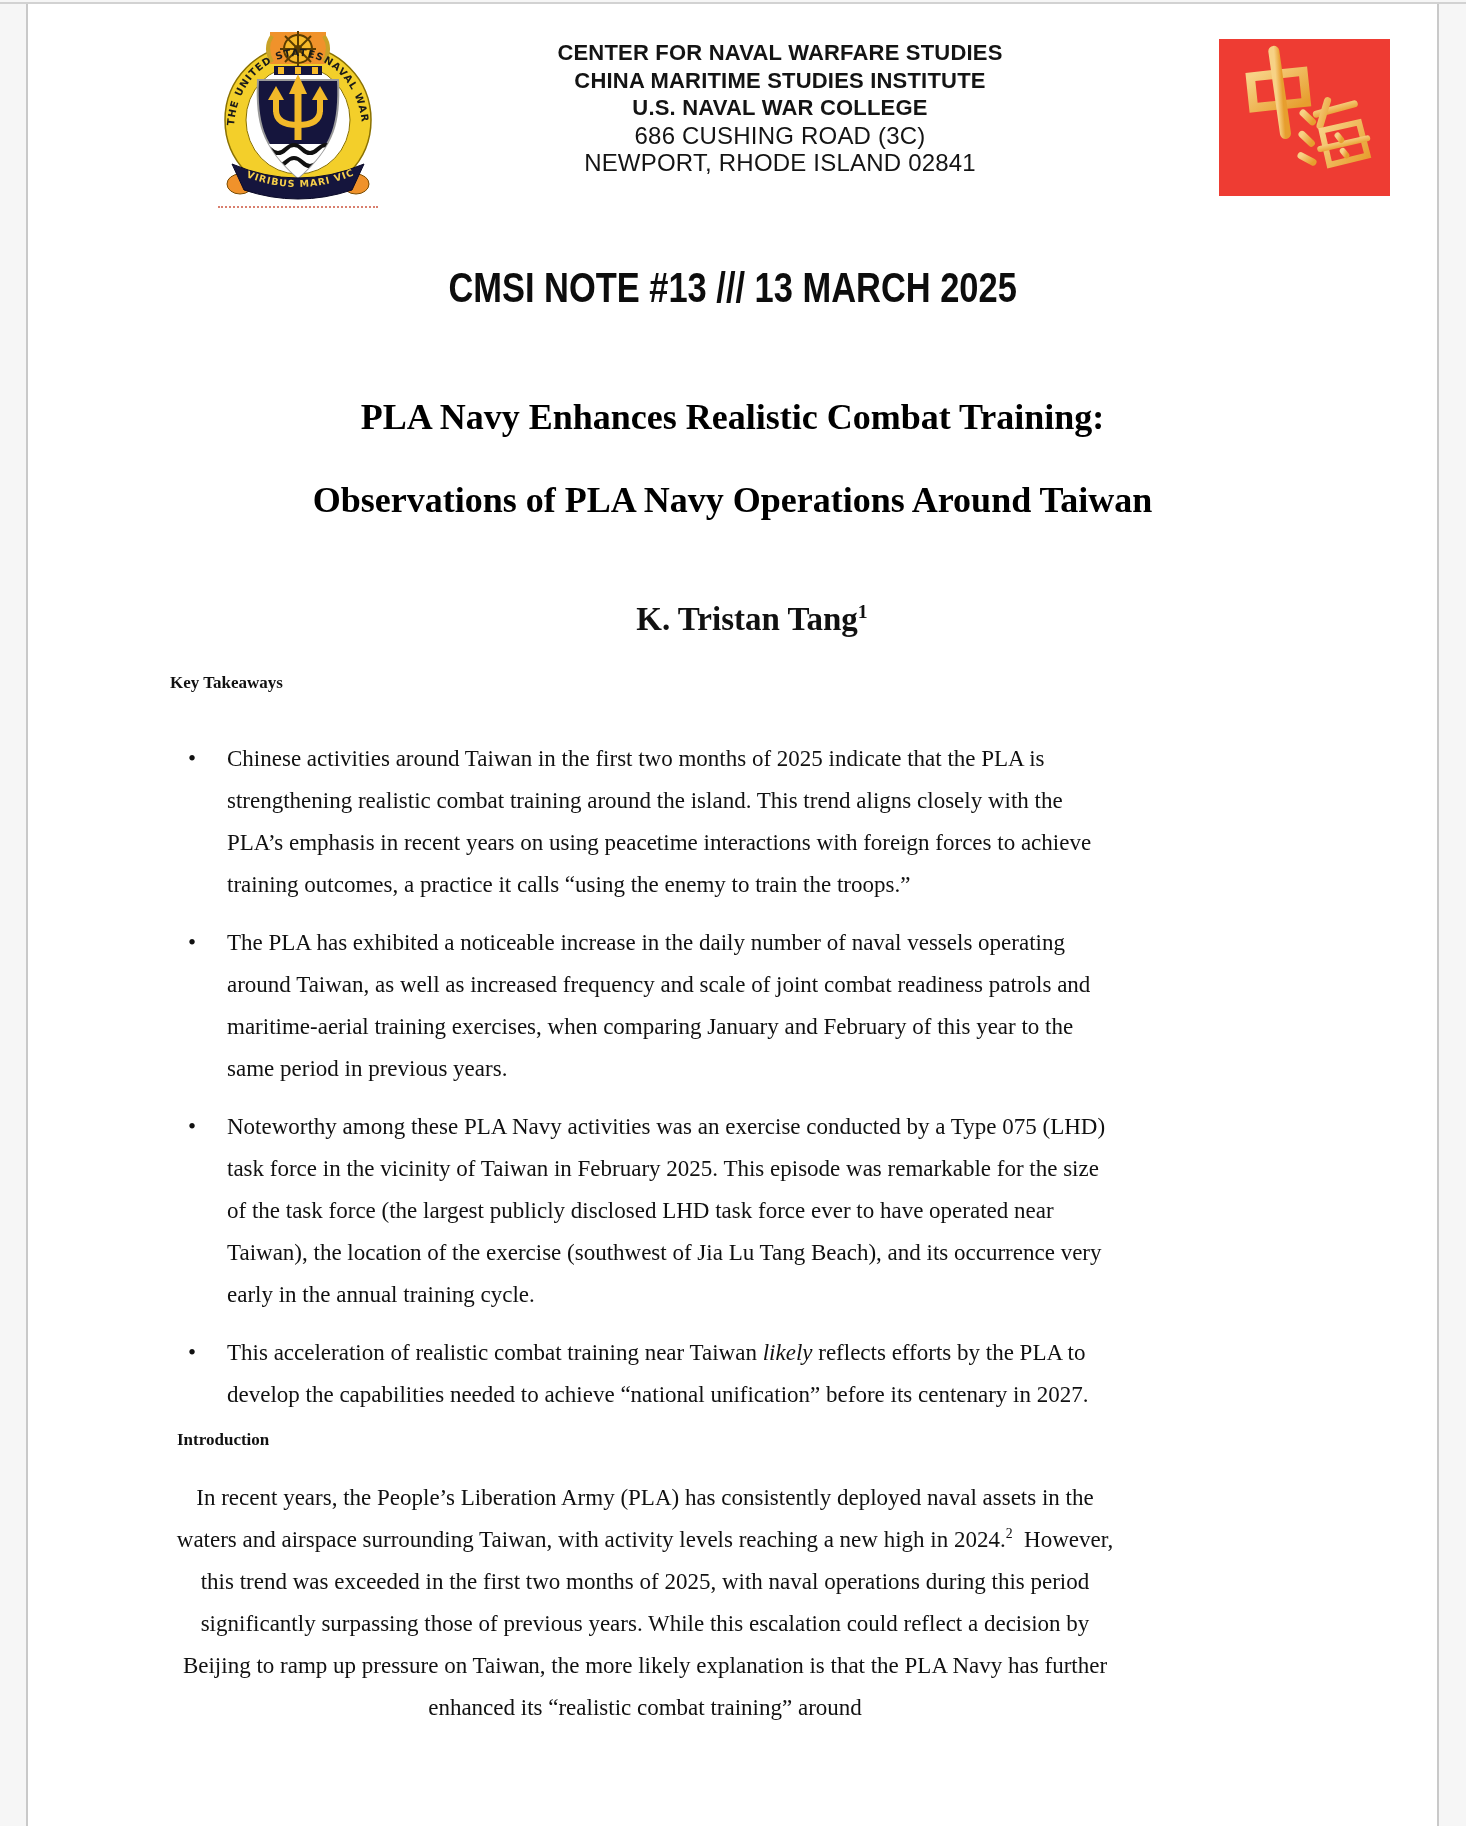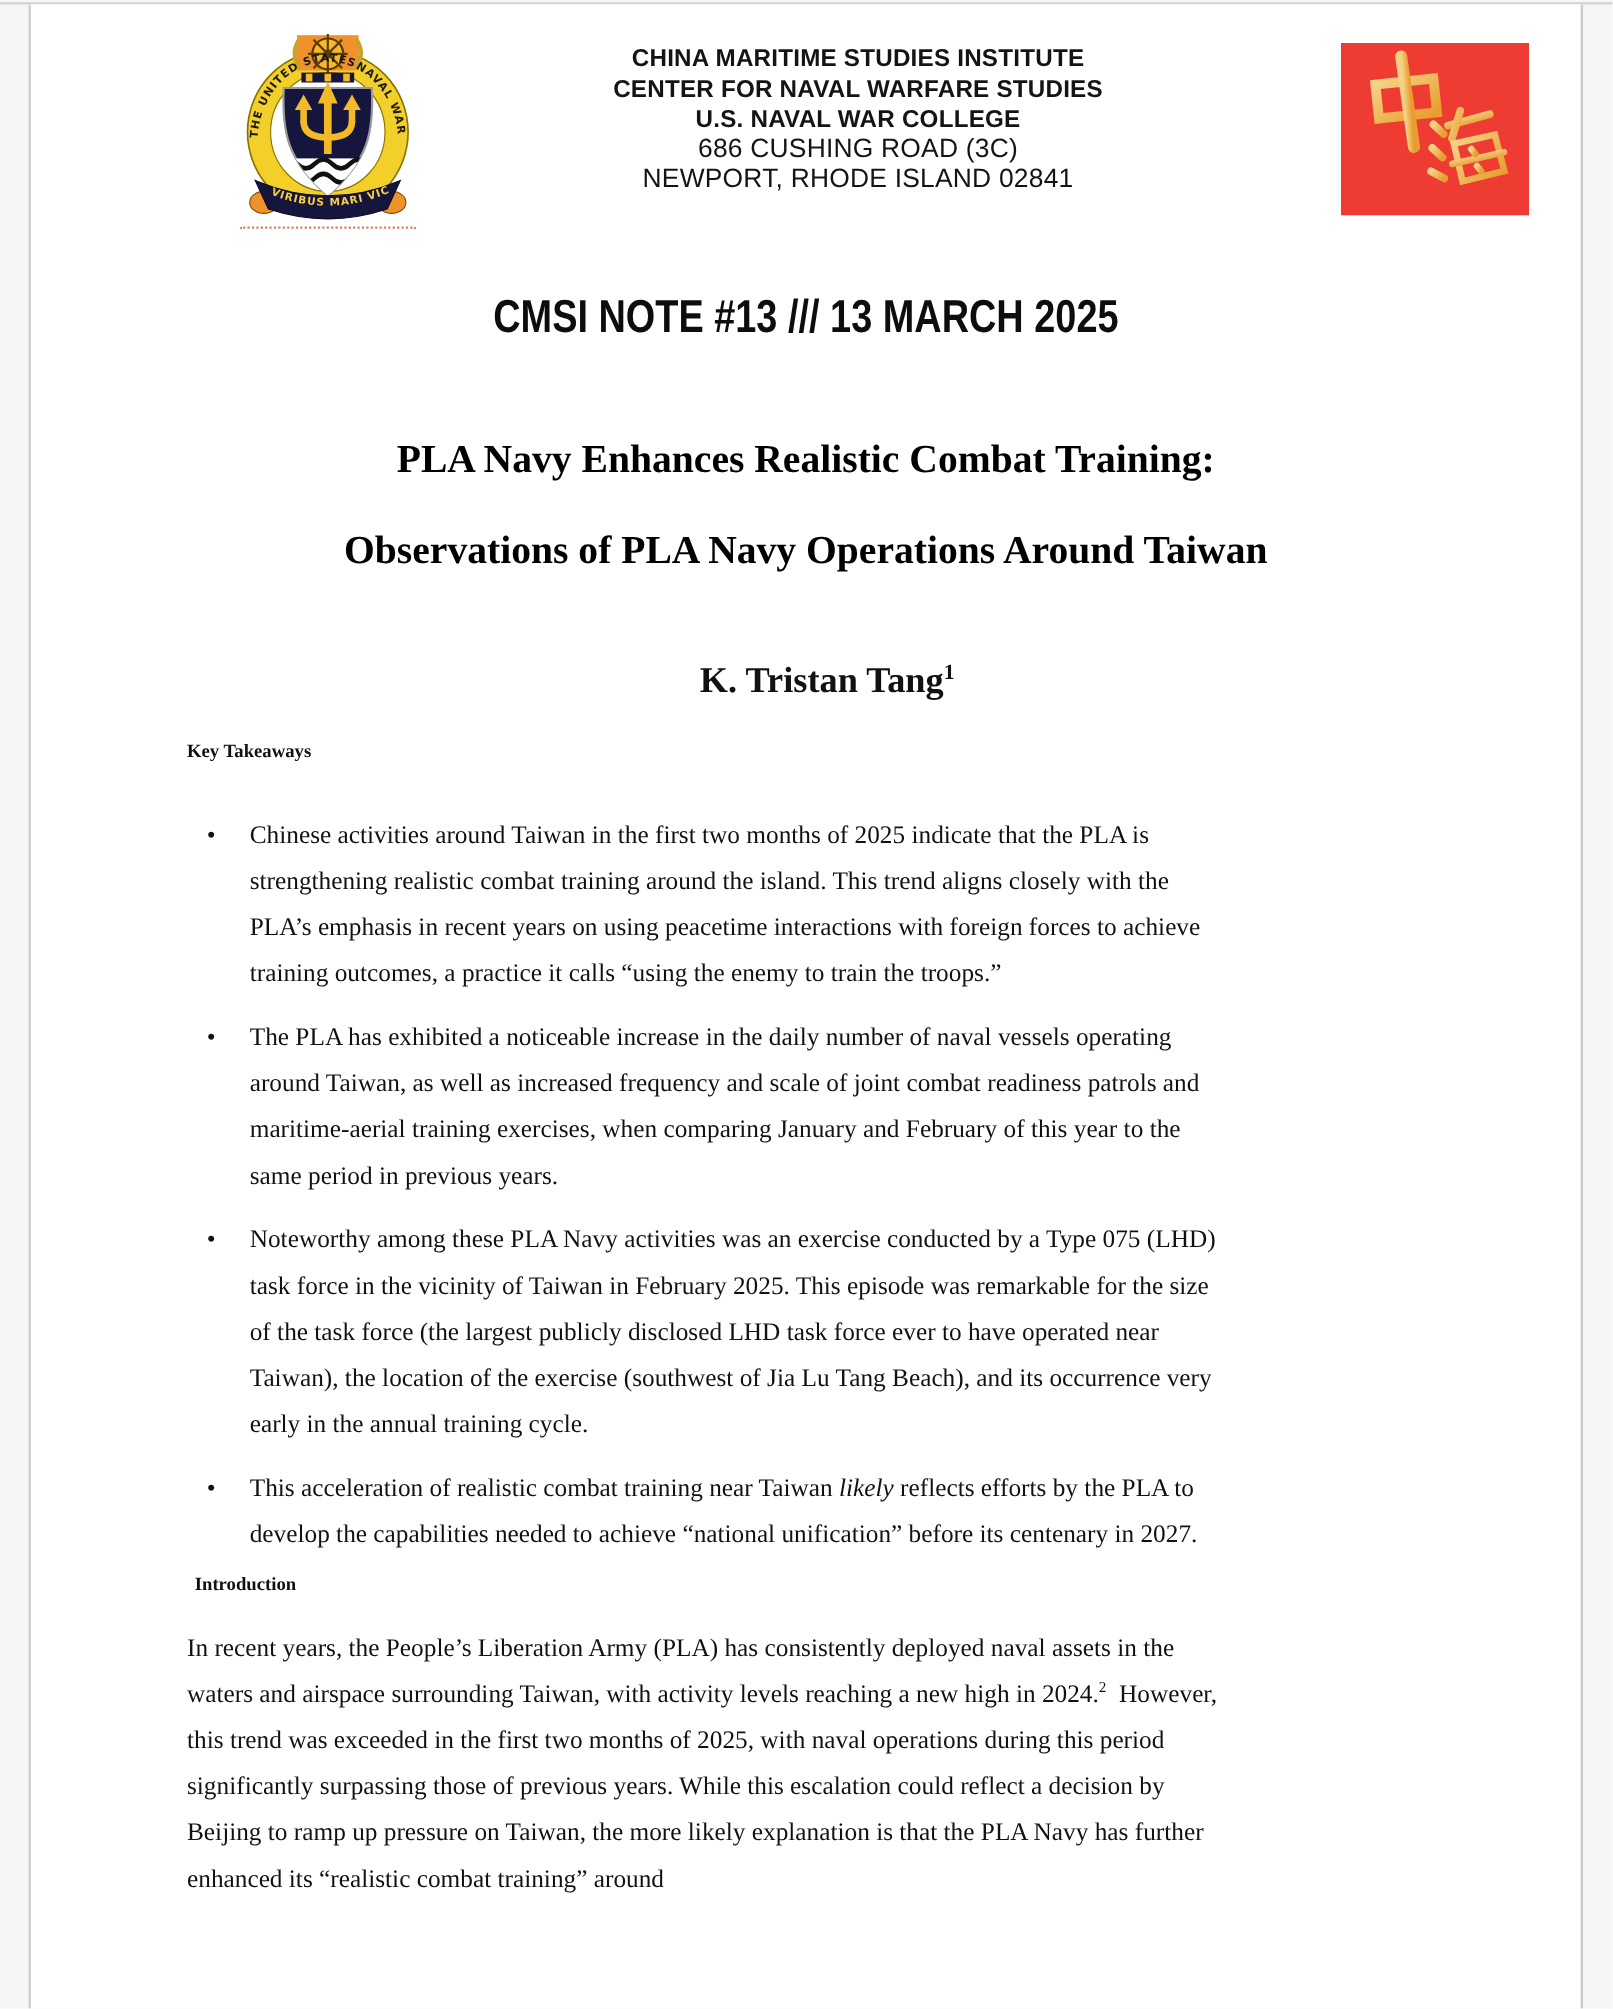--- a/index.html
+++ b/index.html
@@ -41,21 +41,21 @@
     font-weight:bold;font-size:33px;line-height:34px;padding-left:39px;}
   sup{font-size:60%;vertical-align:super;line-height:0;}
   
   .content{position:absolute;left:142px;top:662px;width:950px;font-size:23px;}
   .content h2{font-size:17px;line-height:33px;margin:0 0 39px 0;font-weight:bold;}
   .content h2.intro-h{margin:7px 0 21px 7px;}
   .content ul{margin:0;padding:0;}
   .content li{list-style:none;position:relative;padding-left:57px;line-height:42px;margin:0 0 16px 0;}
   .content li:last-child{margin-bottom:0;}
   .content li::before{content:"\2022";position:absolute;left:18px;top:0;font-size:23px;}
-  .content p{margin:0;line-height:42px;width:950px;}
+  .content p{margin:0;line-height:42px;width:950px;text-align:center;}
   .it{font-style:italic;}
 </style>
 </head>
 <body>
 
 <div class="top-rule"></div>
 
 <div class="page">
 
   <div class="seal">
@@ -116,22 +116,22 @@
       <ellipse cx="138" cy="156" rx="13" ry="10" fill="#f0922b" stroke="#7a4b00" stroke-width="1"></ellipse>
       <path d="M 14 136 L 26 162 Q 80 180 134 162 L 146 136 Q 80 164 14 136 Z" fill="#15153d" stroke="#0a0a28" stroke-width="1"></path>
       <text font-family="DejaVu Sans, sans-serif" font-size="9.5" font-weight="bold" fill="#f6cf4a" letter-spacing="1">
         <textPath href="#bannerArc" startOffset="2%">VIRIBUS MARI VICTORIA</textPath>
       </text>
     </svg>
   </div>
   <div class="seal-underline"></div>
 
   <div class="header-text">
+    <div class="org">CENTER FOR NAVAL WARFARE STUDIES</div>
     <div class="org">CHINA MARITIME STUDIES INSTITUTE</div>
-    <div class="org">CENTER FOR NAVAL WARFARE STUDIES</div>
     <div class="org">U.S. NAVAL WAR COLLEGE</div>
     <div class="addr">686 CUSHING ROAD (3C)</div>
     <div class="addr">NEWPORT, RHODE ISLAND 02841</div>
   </div>
 
   <div class="red-logo">
     <svg width="171" height="157" viewBox="0 0 171 157">
       <defs>
         <linearGradient id="goldGrad" x1="0" y1="0" x2="1" y2="1">
           <stop offset="0" stop-color="#f7d286"></stop>

